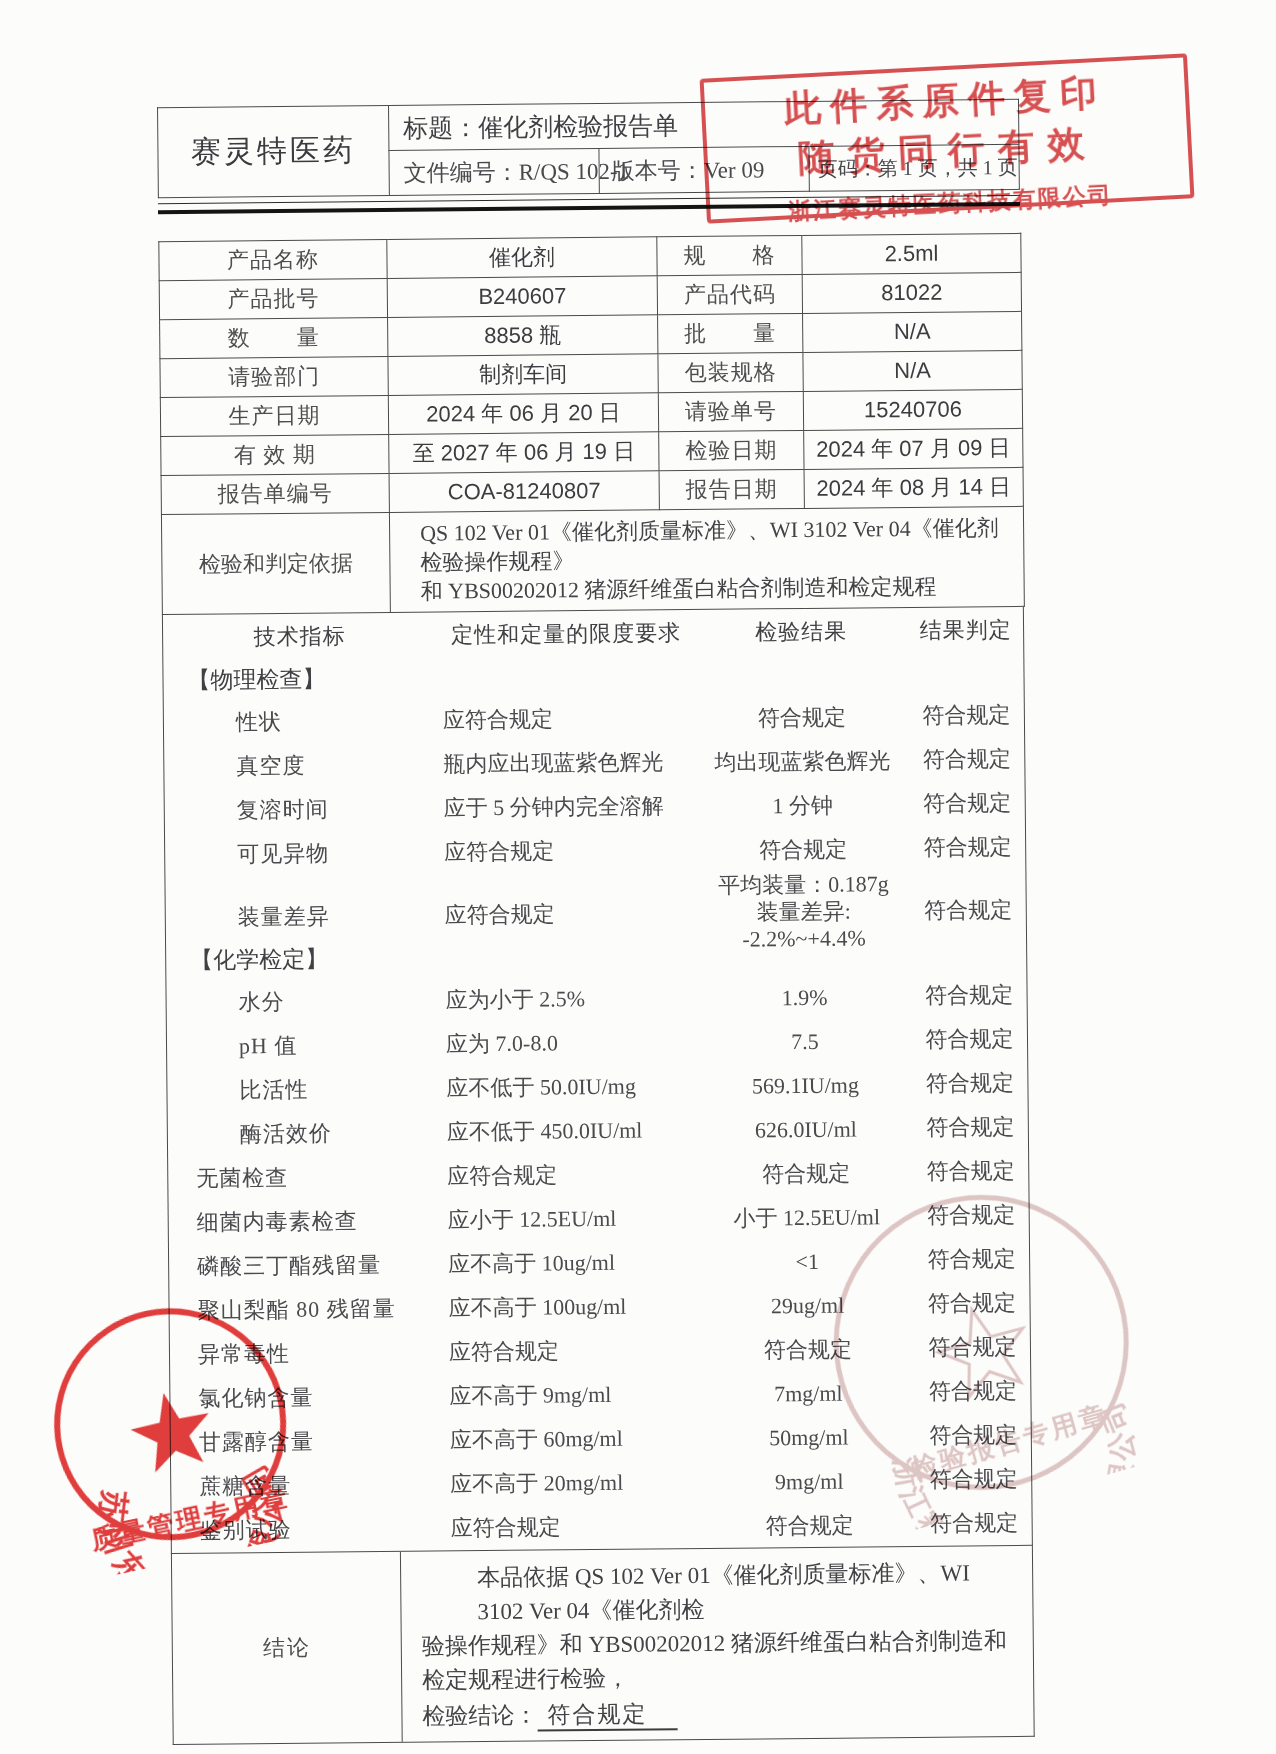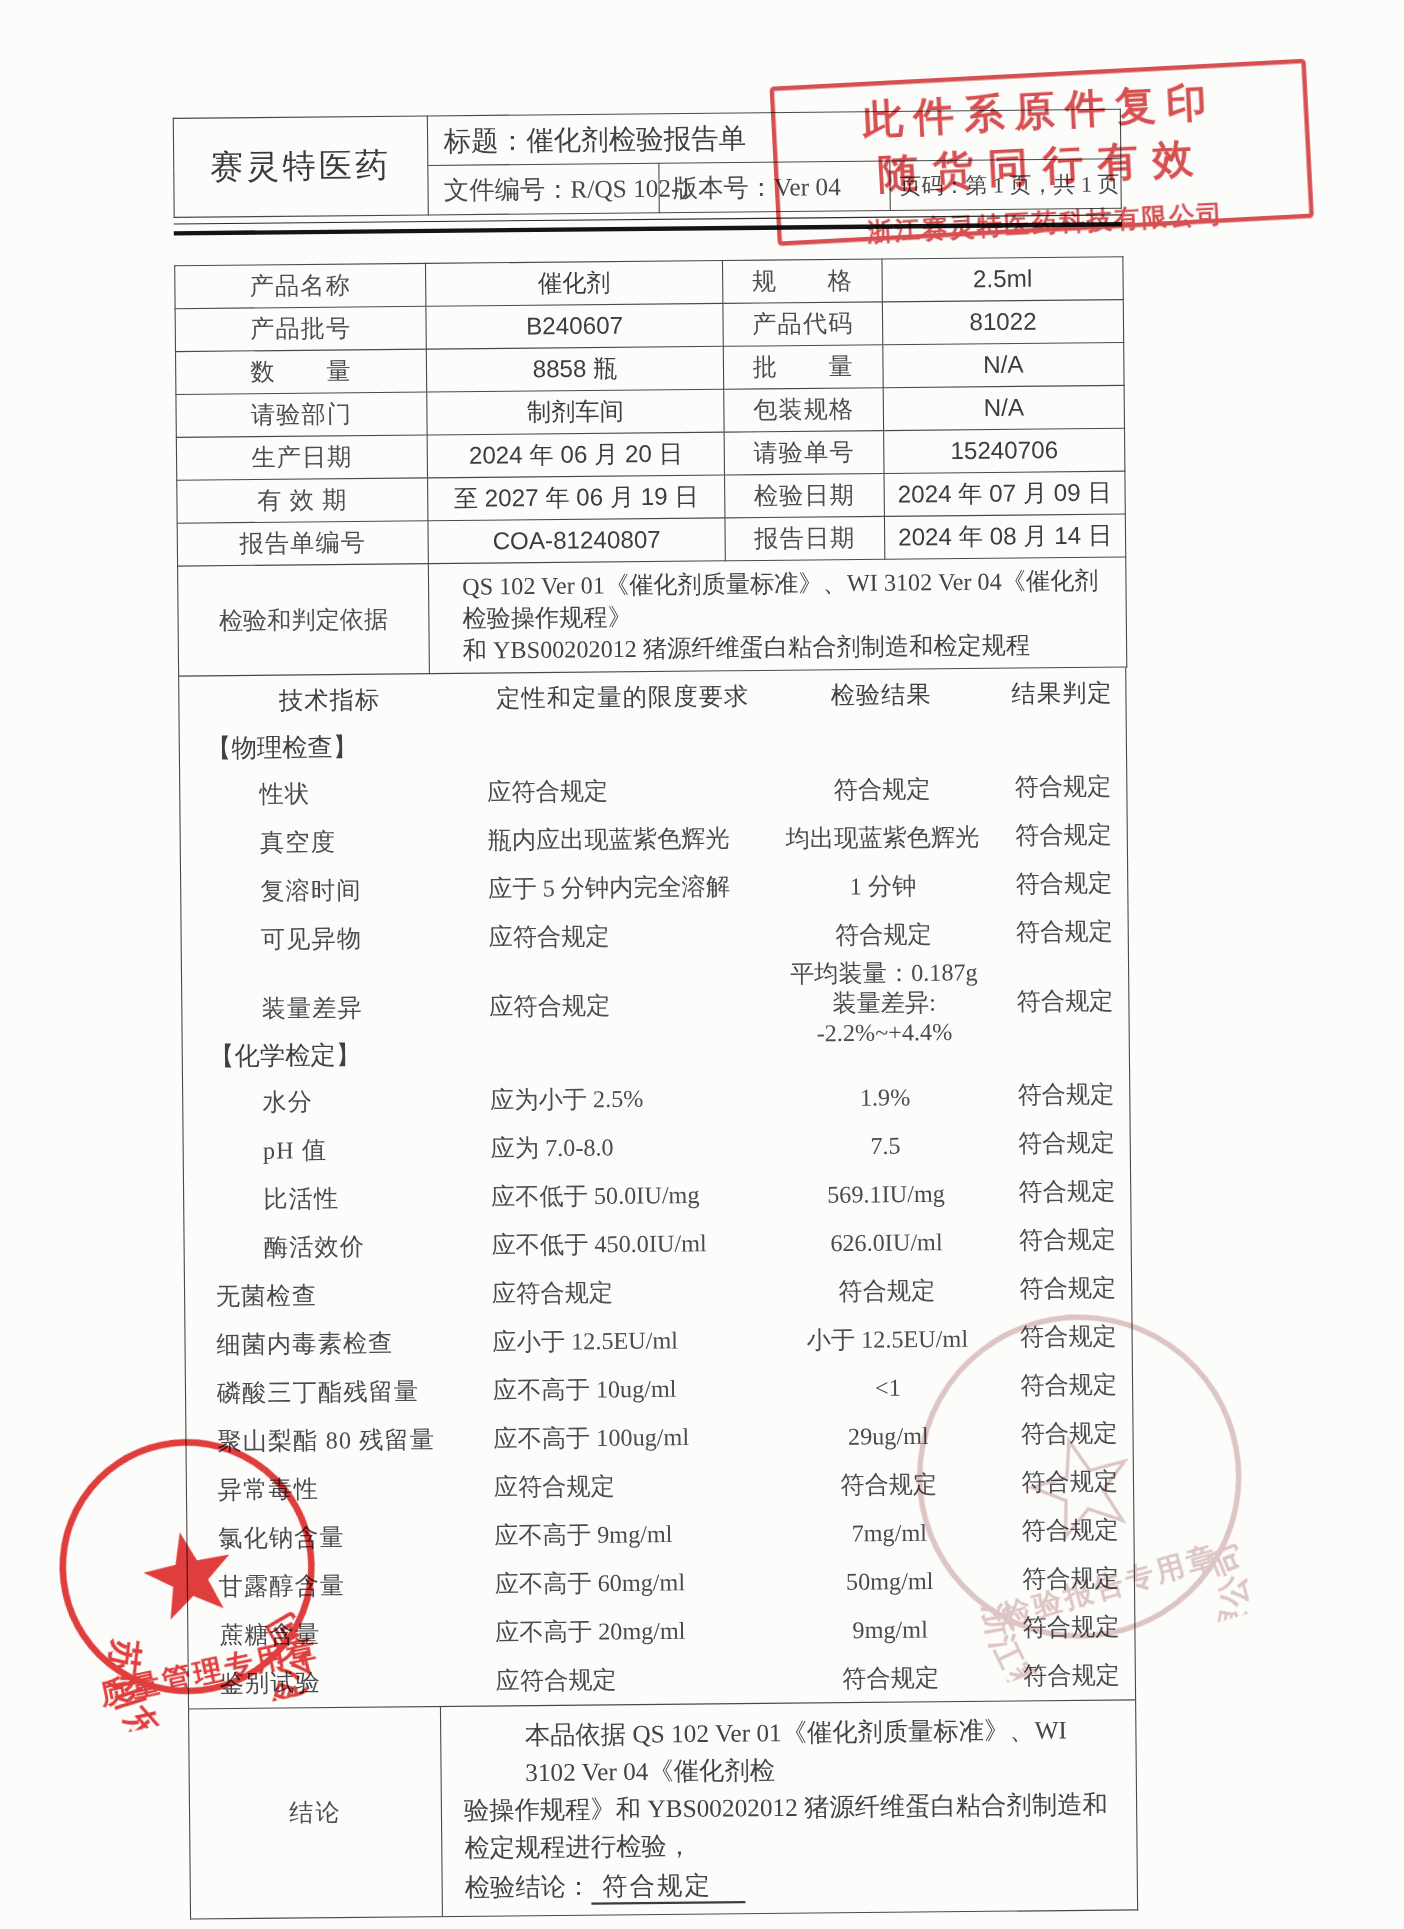--- a/index.html
+++ b/index.html
@@ -73,21 +73,21 @@
   <div class="content">
 
     <table>
       <tbody>
           <tr>
         <td class="hdr-company" rowspan="2">赛灵特医药</td>
         <td class="hdr-title" colspan="3"><span>标题：</span><span>催化剂检验报告单</span></td>
       </tr>
       <tr>
         <td class="hdr-doc"><span>文件编号：</span><span>R/QS 102-1</span></td>
-        <td class="hdr-ver"><span>版本号：</span><span>Ver 04</span></td>
+        <td class="hdr-ver"><span>版本号：</span><span>Ver 09</span></td>
         <td class="hdr-page"><span>页码：</span><span>第 1 页，共 1 页</span></td>
       </tr>
     </tbody>
       </table>
     <div class="thick-rule"></div>
 
     <table class="info-tbl">
       <colgroup>
           <col class="c1">
           <col class="c2">

